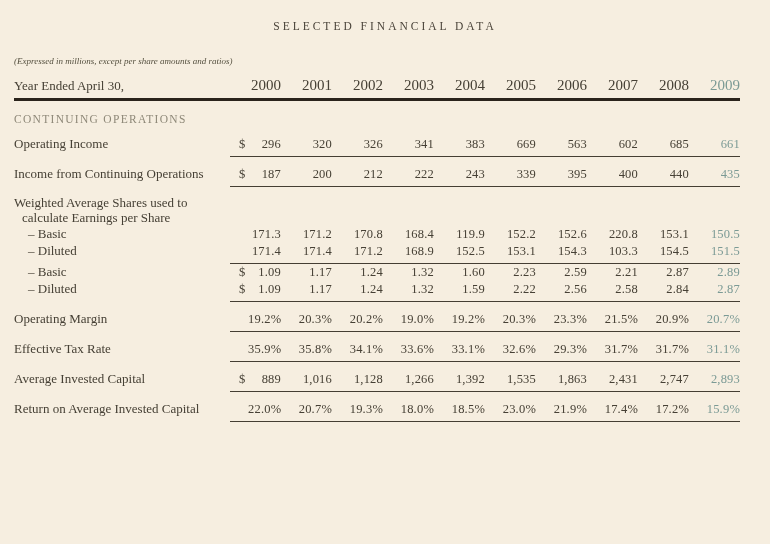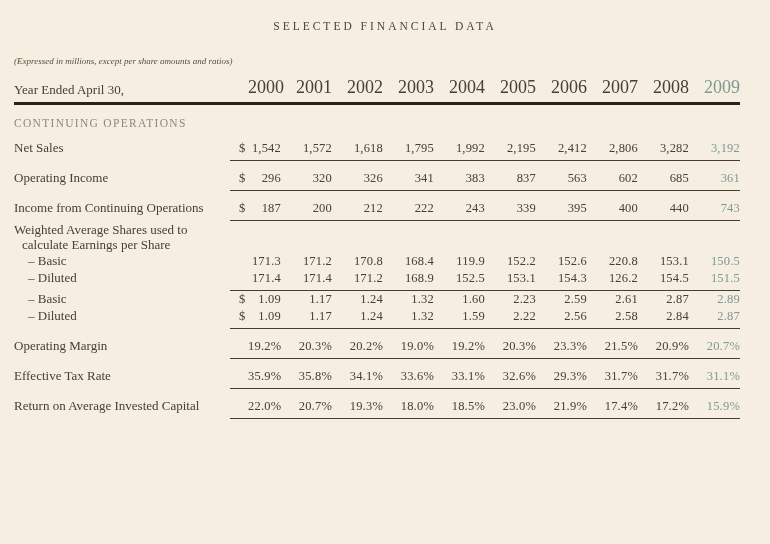--- a/index.html
+++ b/index.html
@@ -45,33 +45,33 @@
     vertical-align:bottom;
     font-weight:normal;
     font-size:13px;
     color:var(--ink);
   }
   thead th{
     border-bottom:3px solid var(--rule-heavy);
     padding:0 0 4px 0;
   }
   th.label{text-align:left;}
-  th.val{text-align:right;font-size:18px;}
+  th.val{text-align:right;font-size:15px;}
   td.label{text-align:left;}
   td.dollar{text-align:left;padding-left:9px;font-size:12.5px;}
   td.val{text-align:right;font-size:12.5px;letter-spacing:.2px;}
   .hl{color:var(--teal);}
   tr.section td{
     padding:12px 0 1px 0;
     color:var(--muted);
     letter-spacing:1.3px;
     font-size:11.5px;
   }
   tr.data td{padding-top:10px;padding-bottom:4px;}
-  tr.group td{padding-top:1px;padding-bottom:0;line-height:15.5px;font-family:Liberation Serif, serif;}
+  tr.group td{padding-top:8px;padding-bottom:0;line-height:15.5px;font-family:Liberation Serif, serif;}
   tr.sub td{padding-top:1px;padding-bottom:2px;line-height:14px;}
   tr.sub.ruled td{padding-bottom:5px;}
   tr.ruled td:not(.label){border-bottom:1.5px solid var(--rule-row);}
   tr.group .indent1{padding-left:8px;}
   td.indent2{padding-left:14px;}
 </style>
 </head>
 <body>
 
 <div class="page">
@@ -105,61 +105,47 @@
           <th class="val">2006</th>
           <th class="val">2007</th>
           <th class="val">2008</th>
           <th class="val hl">2009</th>
         </tr>
     </thead>
     <tbody id="table-body">
       <tr class="section">
         <td colspan="12">CONTINUING OPERATIONS</td>
       </tr>
-    <tr class="data ruled">
-          <td class="label">Net Sales</td>
-          <td class="dollar">$</td>
-          <td class="val">1,542</td>
-          <td class="val">1,572</td>
-          <td class="val">1,618</td>
-          <td class="val">1,795</td>
-          <td class="val">1,992</td>
-          <td class="val">2,195</td>
-          <td class="val">2,412</td>
-          <td class="val">2,806</td>
-          <td class="val">3,282</td>
-          <td class="val hl">3,192</td>
-        </tr>
         <tr class="data ruled">
           <td class="label">Operating Income</td>
           <td class="dollar">$</td>
           <td class="val">296</td>
           <td class="val">320</td>
           <td class="val">326</td>
           <td class="val">341</td>
           <td class="val">383</td>
-          <td class="val">837</td>
+          <td class="val">669</td>
           <td class="val">563</td>
           <td class="val">602</td>
           <td class="val">685</td>
-          <td class="val hl">361</td>
+          <td class="val hl">661</td>
         </tr>
         <tr class="data ruled">
           <td class="label">Income from Continuing Operations</td>
           <td class="dollar">$</td>
           <td class="val">187</td>
           <td class="val">200</td>
           <td class="val">212</td>
           <td class="val">222</td>
           <td class="val">243</td>
           <td class="val">339</td>
           <td class="val">395</td>
           <td class="val">400</td>
           <td class="val">440</td>
-          <td class="val hl">743</td>
+          <td class="val hl">435</td>
         </tr>
         <tr class="group">
           <td colspan="12" class="label">
             <div>Weighted Average Shares used to</div>
             <div class="indent1">calculate Earnings per Share</div>
           </td>
         </tr>
         <tr class="sub">
           <td class="label indent2">– Basic</td>
           <td class="dollar"></td>
@@ -177,35 +163,35 @@
         <tr class="sub ruled">
           <td class="label indent2">– Diluted</td>
           <td class="dollar"></td>
           <td class="val">171.4</td>
           <td class="val">171.4</td>
           <td class="val">171.2</td>
           <td class="val">168.9</td>
           <td class="val">152.5</td>
           <td class="val">153.1</td>
           <td class="val">154.3</td>
-          <td class="val">126.2</td>
+          <td class="val">103.3</td>
           <td class="val">154.5</td>
           <td class="val hl">151.5</td>
         </tr>
         <tr class="sub">
           <td class="label indent2">– Basic</td>
           <td class="dollar">$</td>
           <td class="val">1.09</td>
           <td class="val">1.17</td>
           <td class="val">1.24</td>
           <td class="val">1.32</td>
           <td class="val">1.60</td>
           <td class="val">2.23</td>
           <td class="val">2.59</td>
-          <td class="val">2.61</td>
+          <td class="val">2.21</td>
           <td class="val">2.87</td>
           <td class="val hl">2.89</td>
         </tr>
         <tr class="sub ruled">
           <td class="label indent2">– Diluted</td>
           <td class="dollar">$</td>
           <td class="val">1.09</td>
           <td class="val">1.17</td>
           <td class="val">1.24</td>
           <td class="val">1.32</td>
@@ -238,20 +224,34 @@
           <td class="val">34.1%</td>
           <td class="val">33.6%</td>
           <td class="val">33.1%</td>
           <td class="val">32.6%</td>
           <td class="val">29.3%</td>
           <td class="val">31.7%</td>
           <td class="val">31.7%</td>
           <td class="val hl">31.1%</td>
         </tr>
         <tr class="data ruled">
+          <td class="label">Average Invested Capital</td>
+          <td class="dollar">$</td>
+          <td class="val">889</td>
+          <td class="val">1,016</td>
+          <td class="val">1,128</td>
+          <td class="val">1,266</td>
+          <td class="val">1,392</td>
+          <td class="val">1,535</td>
+          <td class="val">1,863</td>
+          <td class="val">2,431</td>
+          <td class="val">2,747</td>
+          <td class="val hl">2,893</td>
+        </tr>
+        <tr class="data ruled">
           <td class="label">Return on Average Invested Capital</td>
           <td class="dollar"></td>
           <td class="val">22.0%</td>
           <td class="val">20.7%</td>
           <td class="val">19.3%</td>
           <td class="val">18.0%</td>
           <td class="val">18.5%</td>
           <td class="val">23.0%</td>
           <td class="val">21.9%</td>
           <td class="val">17.4%</td>

